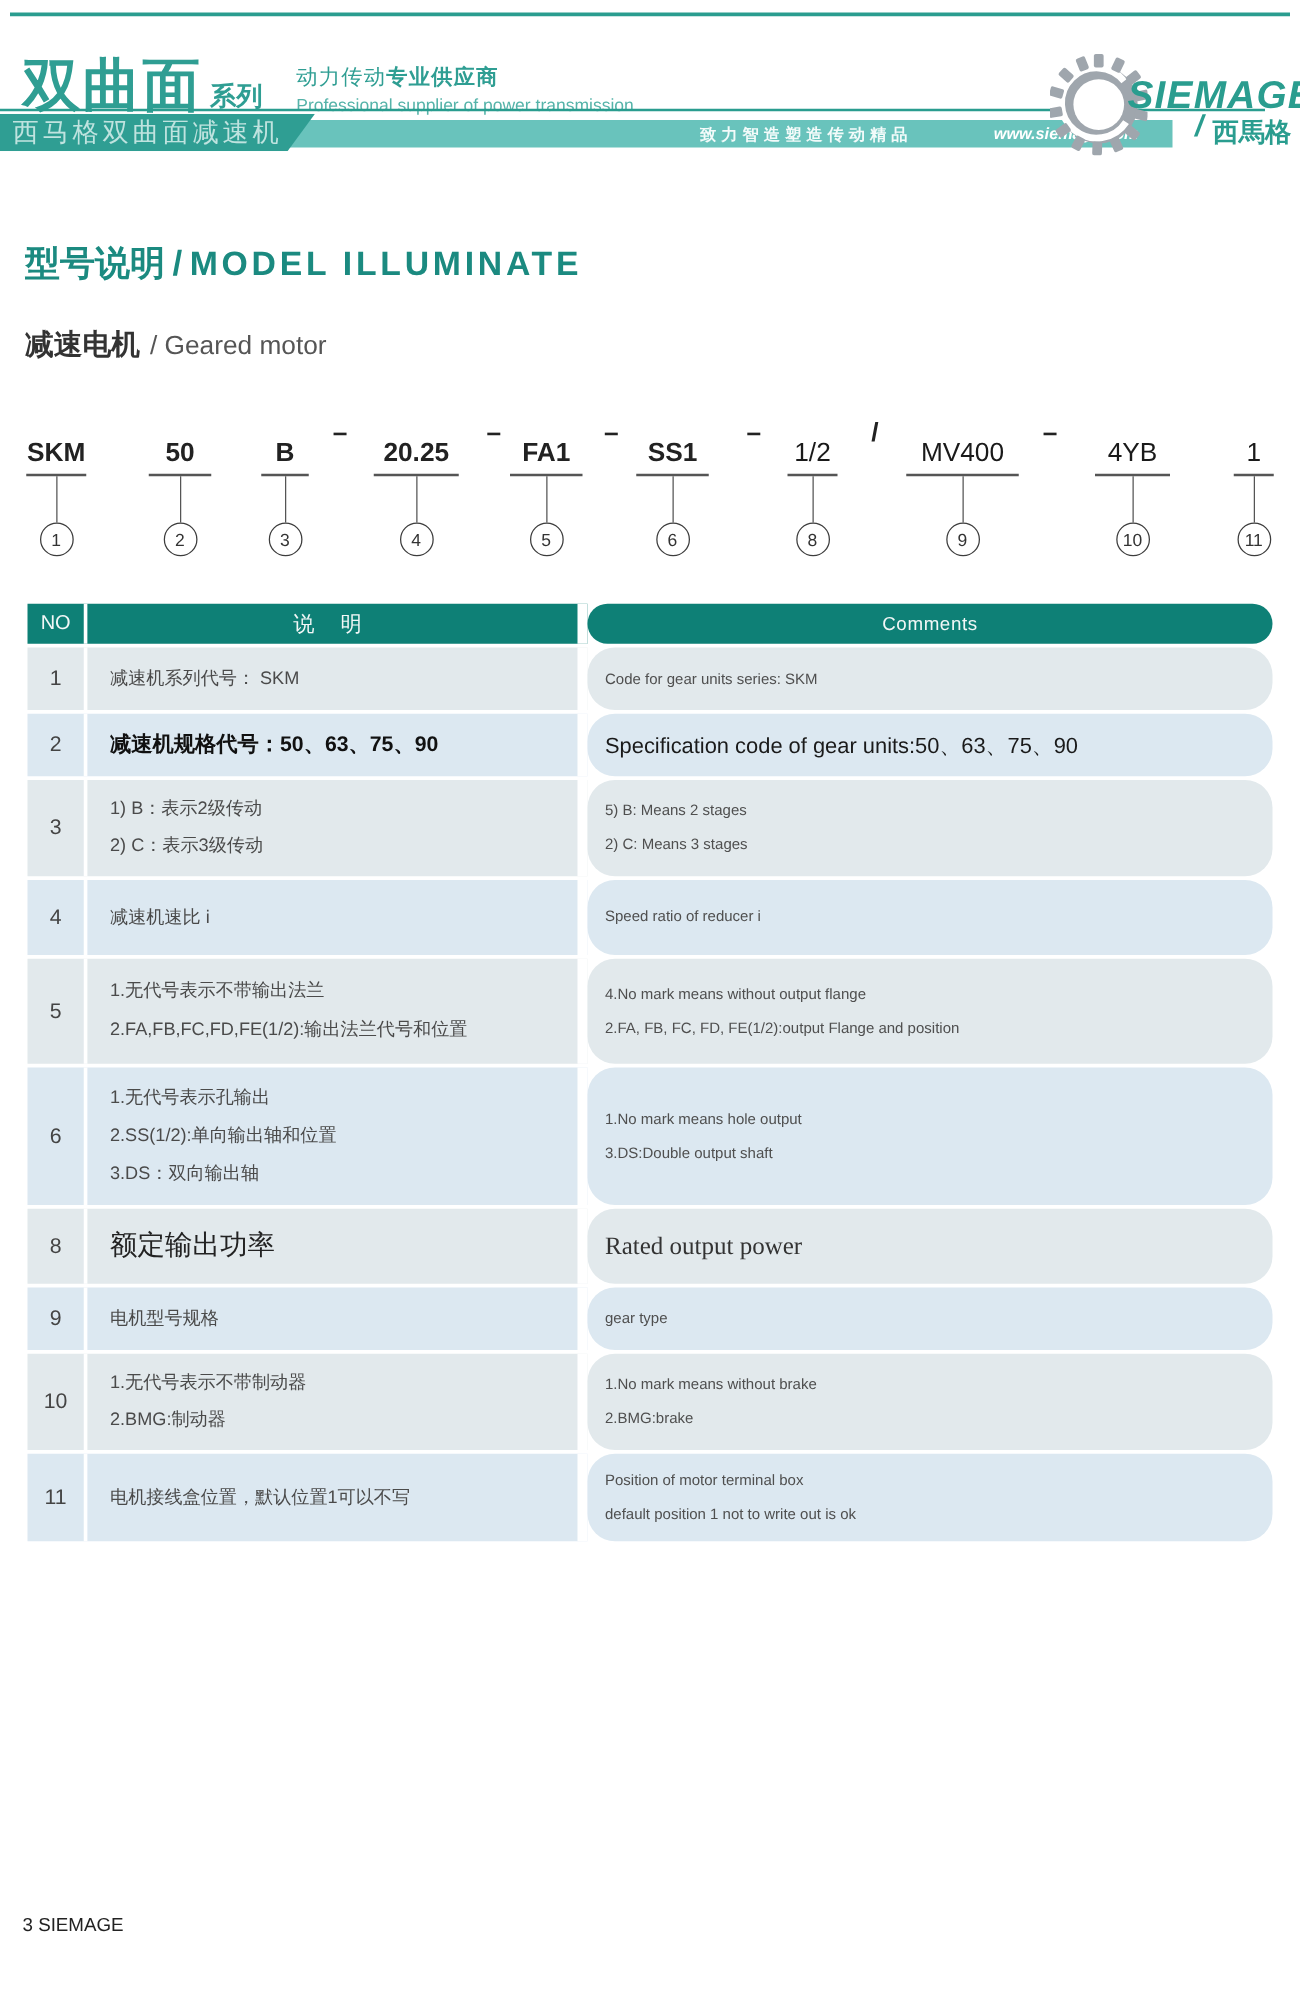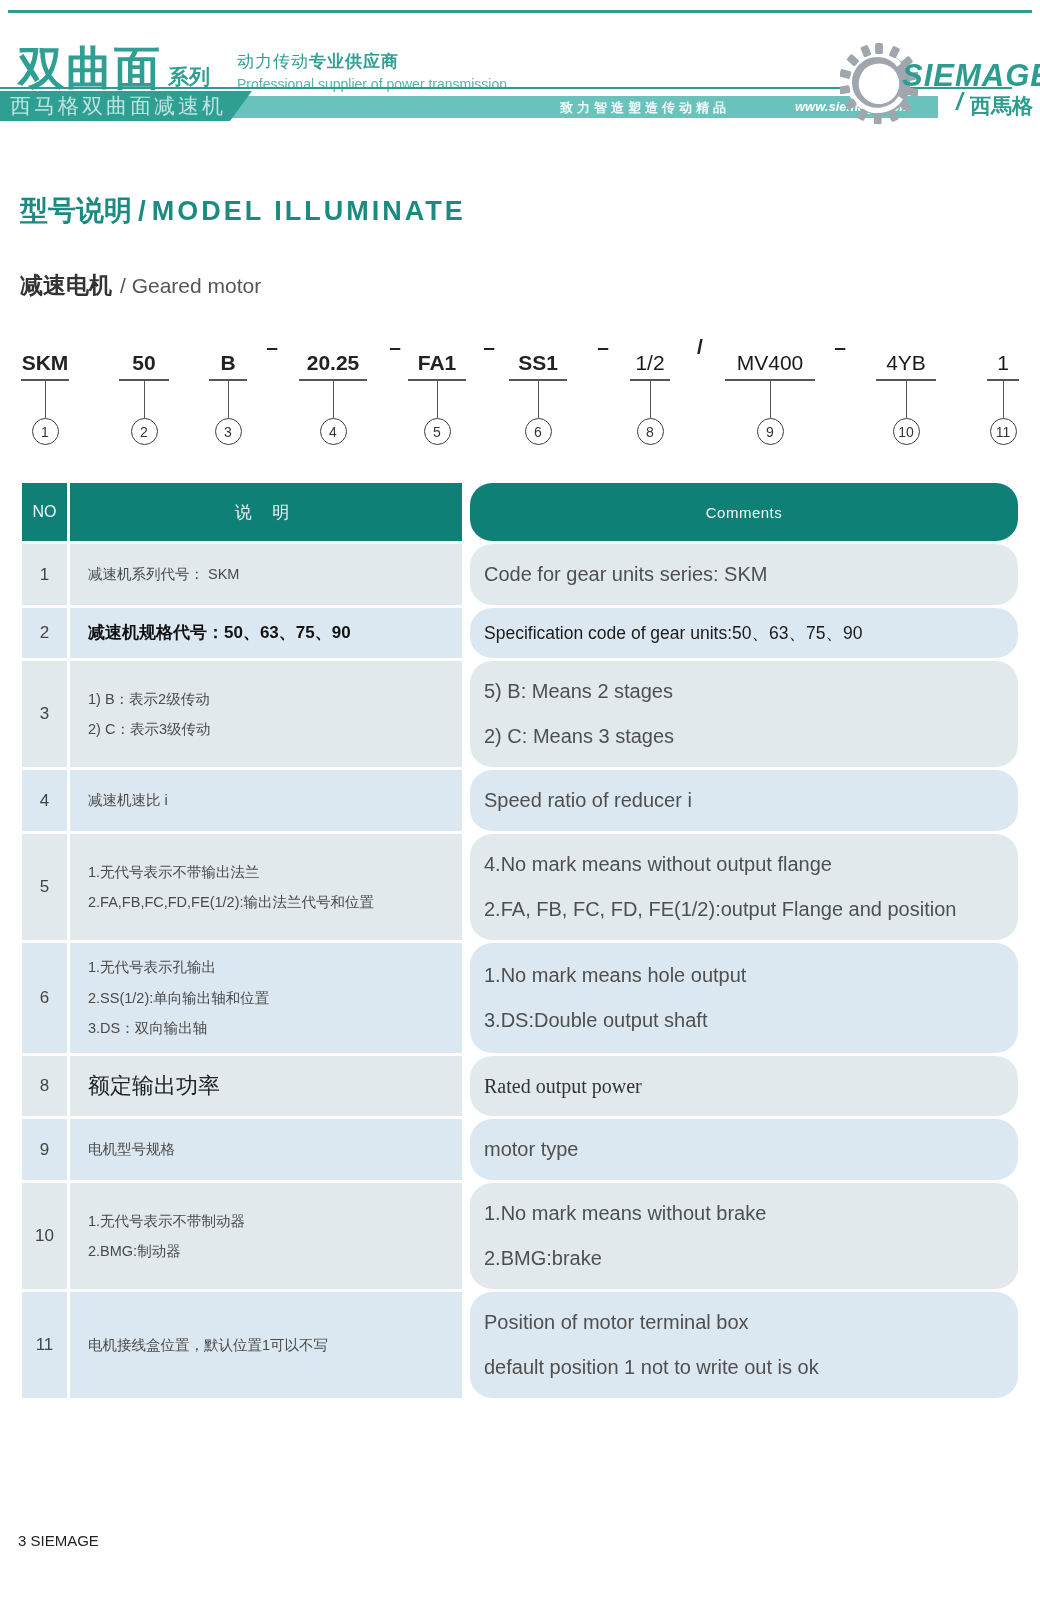--- a/index.html
+++ b/index.html
@@ -33,21 +33,21 @@
   .logo svg { position:absolute; left:0; top:8px; }
   .logo-name { position:absolute; left:62px; top:28px; font-size:31px; font-weight:bold; font-style:italic; color:#2a9d8f; letter-spacing:1px; }
   .logo-zh { position:absolute; left:130px; top:62px; font-size:21px; font-weight:bold; color:#2a9d8f; }
   .logo-slash { position:absolute; left:116px; top:58px; font-size:24px; font-weight:bold; font-style:italic; color:#2a9d8f; }
 
   
   .section-title { position:absolute; left:20px; top:192px; color:#1b8a80; white-space:nowrap; }
   .section-title .zh { font-size:28px; font-weight:bold; }
   .section-title .sep { font-size:28px; font-weight:bold; margin:0 6px; }
   .section-title .en { font-size:27px; font-weight:bold; letter-spacing:3px; }
-  .subtitle { position:absolute; left:20px; top:270px; white-space:nowrap; }
+  .subtitle { position:absolute; left:20px; top:260px; white-space:nowrap; }
   .subtitle .zh { font-size:23px; font-weight:bold; color:#333333; }
   .subtitle .en { font-size:21px; color:#555555; margin-left:8px; }
 
   
   .code-diagram { position:absolute; top:334px; left:0; width:1040px; height:112px; }
   .code-seg { position:absolute; top:0; transform:translateX(-50%); display:flex; flex-direction:column; align-items:center; }
   .code-label { font-size:21px; font-weight:bold; color:#222222; line-height:26px; white-space:nowrap;margin-top:16px; }
   .code-seg.light .code-label { font-weight:normal; color:#1a1a1a; }
   .code-underline { height:0; border-top:2px solid #555555; margin-top:3px; }
   .code-stem { width:1px; height:37px; background:#555555; }
@@ -58,31 +58,31 @@
   }
   .code-sep { position:absolute; top:0; transform:translateX(-50%); font-size:21px; font-weight:bold; color:#222222; line-height:26px; }
 
   
   .spec-table { position:absolute; top:483px; left:22px; width:996px; }
   .t-row { display:grid; grid-template-columns:48px 400px 1fr; margin-bottom:3px; }
   .t-cell { display:flex; flex-direction:column; justify-content:center; }
   .cell-no { align-items:center; border-right:3px solid #ffffff; }
   .cell-zh { border-right:8px solid #ffffff; padding:8px 25px 8px 18px; }
   .cell-en { padding:8px 8px 8px 14px;border-radius:22px; }
-  .t-head { height:58px; margin-bottom:3px; }
+  .t-head { height:32px; margin-bottom:3px; }
   .t-head .t-cell { background:#0e8076; color:#f2f7f7; justify-content:center; }
   .t-head .cell-no { font-size:16px; }
   .t-head .cell-zh { align-items:center; padding:0; font-size:17px; letter-spacing:8px; }
   .t-head .cell-en { align-items:center; padding:0; font-size:15px; letter-spacing:0.5px; }
   .t-body .t-cell { background:#e0e9ef; }
   .t-body .t-row:nth-child(odd) .t-cell { background:#e2e9ec; }
   .t-body .t-row:nth-child(even) .t-cell { background:#dce8f1; }
   .row-no { font-size:17px; color:#444444; }
   .line-zh { font-size:14.5px; color:#4a4a4a; line-height:2.1; white-space:nowrap; }
-  .line-en { font-size:20px; color:#4f4f4f; line-height:2.25; white-space:nowrap; }
+  .line-en { font-size:12px; color:#4f4f4f; line-height:2.25; white-space:nowrap; }
   .t-row.variant-big .line-zh { font-size:17px; font-weight:bold; color:#111111; line-height:1.5; }
   .t-row.variant-big .line-en { font-size:17.5px; color:#1a1a1a; line-height:1.5; }
   .t-row.variant-serif .line-zh { font-family:"Liberation Serif","DejaVu Serif",serif; font-size:22px; color:#222222; line-height:1.4; }
   .t-row.variant-serif .line-en { font-family:"Liberation Serif","DejaVu Serif",serif; font-size:20px; color:#333333; line-height:1.4; }
   
   .t-body .t-row:nth-child(1){min-height:50px;} .t-body .t-row:nth-child(2){min-height:50px;}
   .t-body .t-row:nth-child(3){min-height:72px;} .t-body .t-row:nth-child(4){min-height:60px;}
   .t-body .t-row:nth-child(5){min-height:84px;} .t-body .t-row:nth-child(6){min-height:110px;}
   .t-body .t-row:nth-child(7){min-height:60px;} .t-body .t-row:nth-child(8){min-height:50px;}
   .t-body .t-row:nth-child(9){min-height:70px;} .t-body .t-row:nth-child(10){min-height:63px;}
@@ -320,21 +320,21 @@
           </div>
         </div>
         <div class="t-row variant-normal">
           <div class="t-cell cell-no">
             <span class="row-no">9</span>
           </div>
           <div class="t-cell cell-zh">
             <div class="line-zh">电机型号规格</div>
           </div>
           <div class="t-cell cell-en">
-            <div class="line-en">motor type</div>
+            <div class="line-en">gear type</div>
           </div>
         </div>
         <div class="t-row variant-normal">
           <div class="t-cell cell-no">
             <span class="row-no">10</span>
           </div>
           <div class="t-cell cell-zh">
             <div class="line-zh">1.无代号表示不带制动器</div>
             <div class="line-zh">2.BMG:制动器</div>
           </div>

